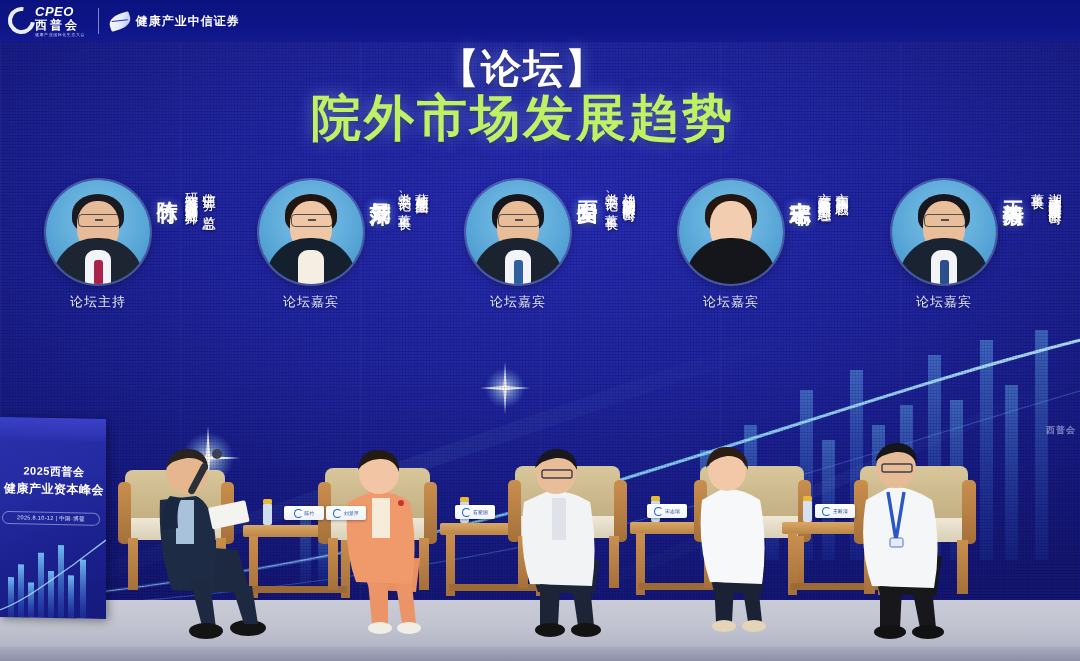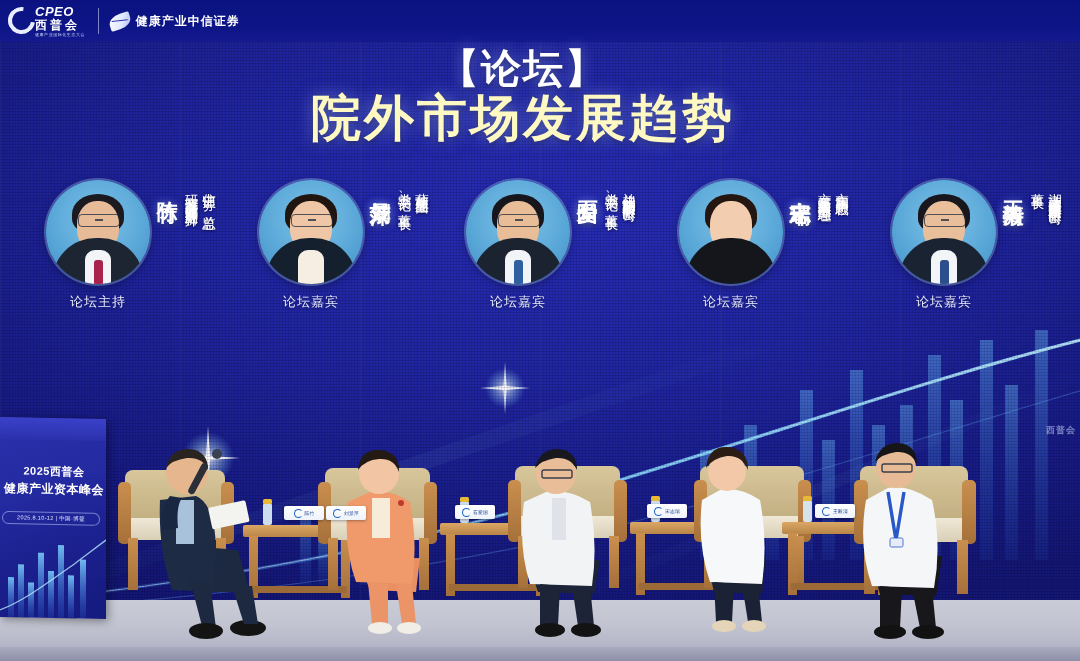--- a/index.html
+++ b/index.html
@@ -69,21 +69,21 @@
   
   .title-wrap{
     position:absolute;left:0;top:48px;width:1046px;text-align:center;
     line-height:1.02;
   }
   .title-1{
     font-size:40px;font-weight:700;color:#ffffff;letter-spacing:2px;
     text-shadow:0 0 14px rgba(150,175,255,.55), 0 2px 5px rgba(0,0,0,.45);
   }
   .title-2{
-    font-size:50px;font-weight:700;color:#fef9c3;letter-spacing:3px;margin-top:4px;
+    font-size:50px;font-weight:700;color:#bef264;letter-spacing:3px;margin-top:4px;
     text-shadow:0 0 16px rgba(150,175,255,.6), 0 2px 6px rgba(0,0,0,.45);
   }
 
   
   .panelists{position:absolute;left:0;top:180px;width:1080px;height:300px;}
   .pcard{position:absolute;top:0;display:flex;align-items:flex-start;}
   .portrait-col{display:flex;flex-direction:column;align-items:center;width:112px;}
   .portrait{
     width:104px;height:104px;border-radius:50%;overflow:hidden;position:relative;
     background:radial-gradient(circle at 50% 38%, #7fc2e8 0%, #5aa8d8 55%, #3f8cc4 100%);
@@ -259,21 +259,21 @@
     </div>
   </div>
 
   <div class="title-wrap">
     <div class="title-1">【论坛】</div>
     <div class="title-2">院外市场发展趋势</div>
   </div>
 
   <div class="panelists">
 
-    <div class="pcard" style="left:42px;text-align:center;">
+    <div class="pcard" style="left:42px;">
       <div class="portrait-col">
         <div class="portrait">
           <div class="p-hair" style="background:#1a1a20;"></div>
           <div class="p-head" style="background:#e7bb97;"></div>
           <div class="p-glass"></div>
           <div class="p-body" style="background:#1d2533;"></div>
           <div class="p-shirt"></div>
           <div class="p-tie" style="background:#a8224c;"></div>
         </div>
         <div class="role">论坛主持</div>

